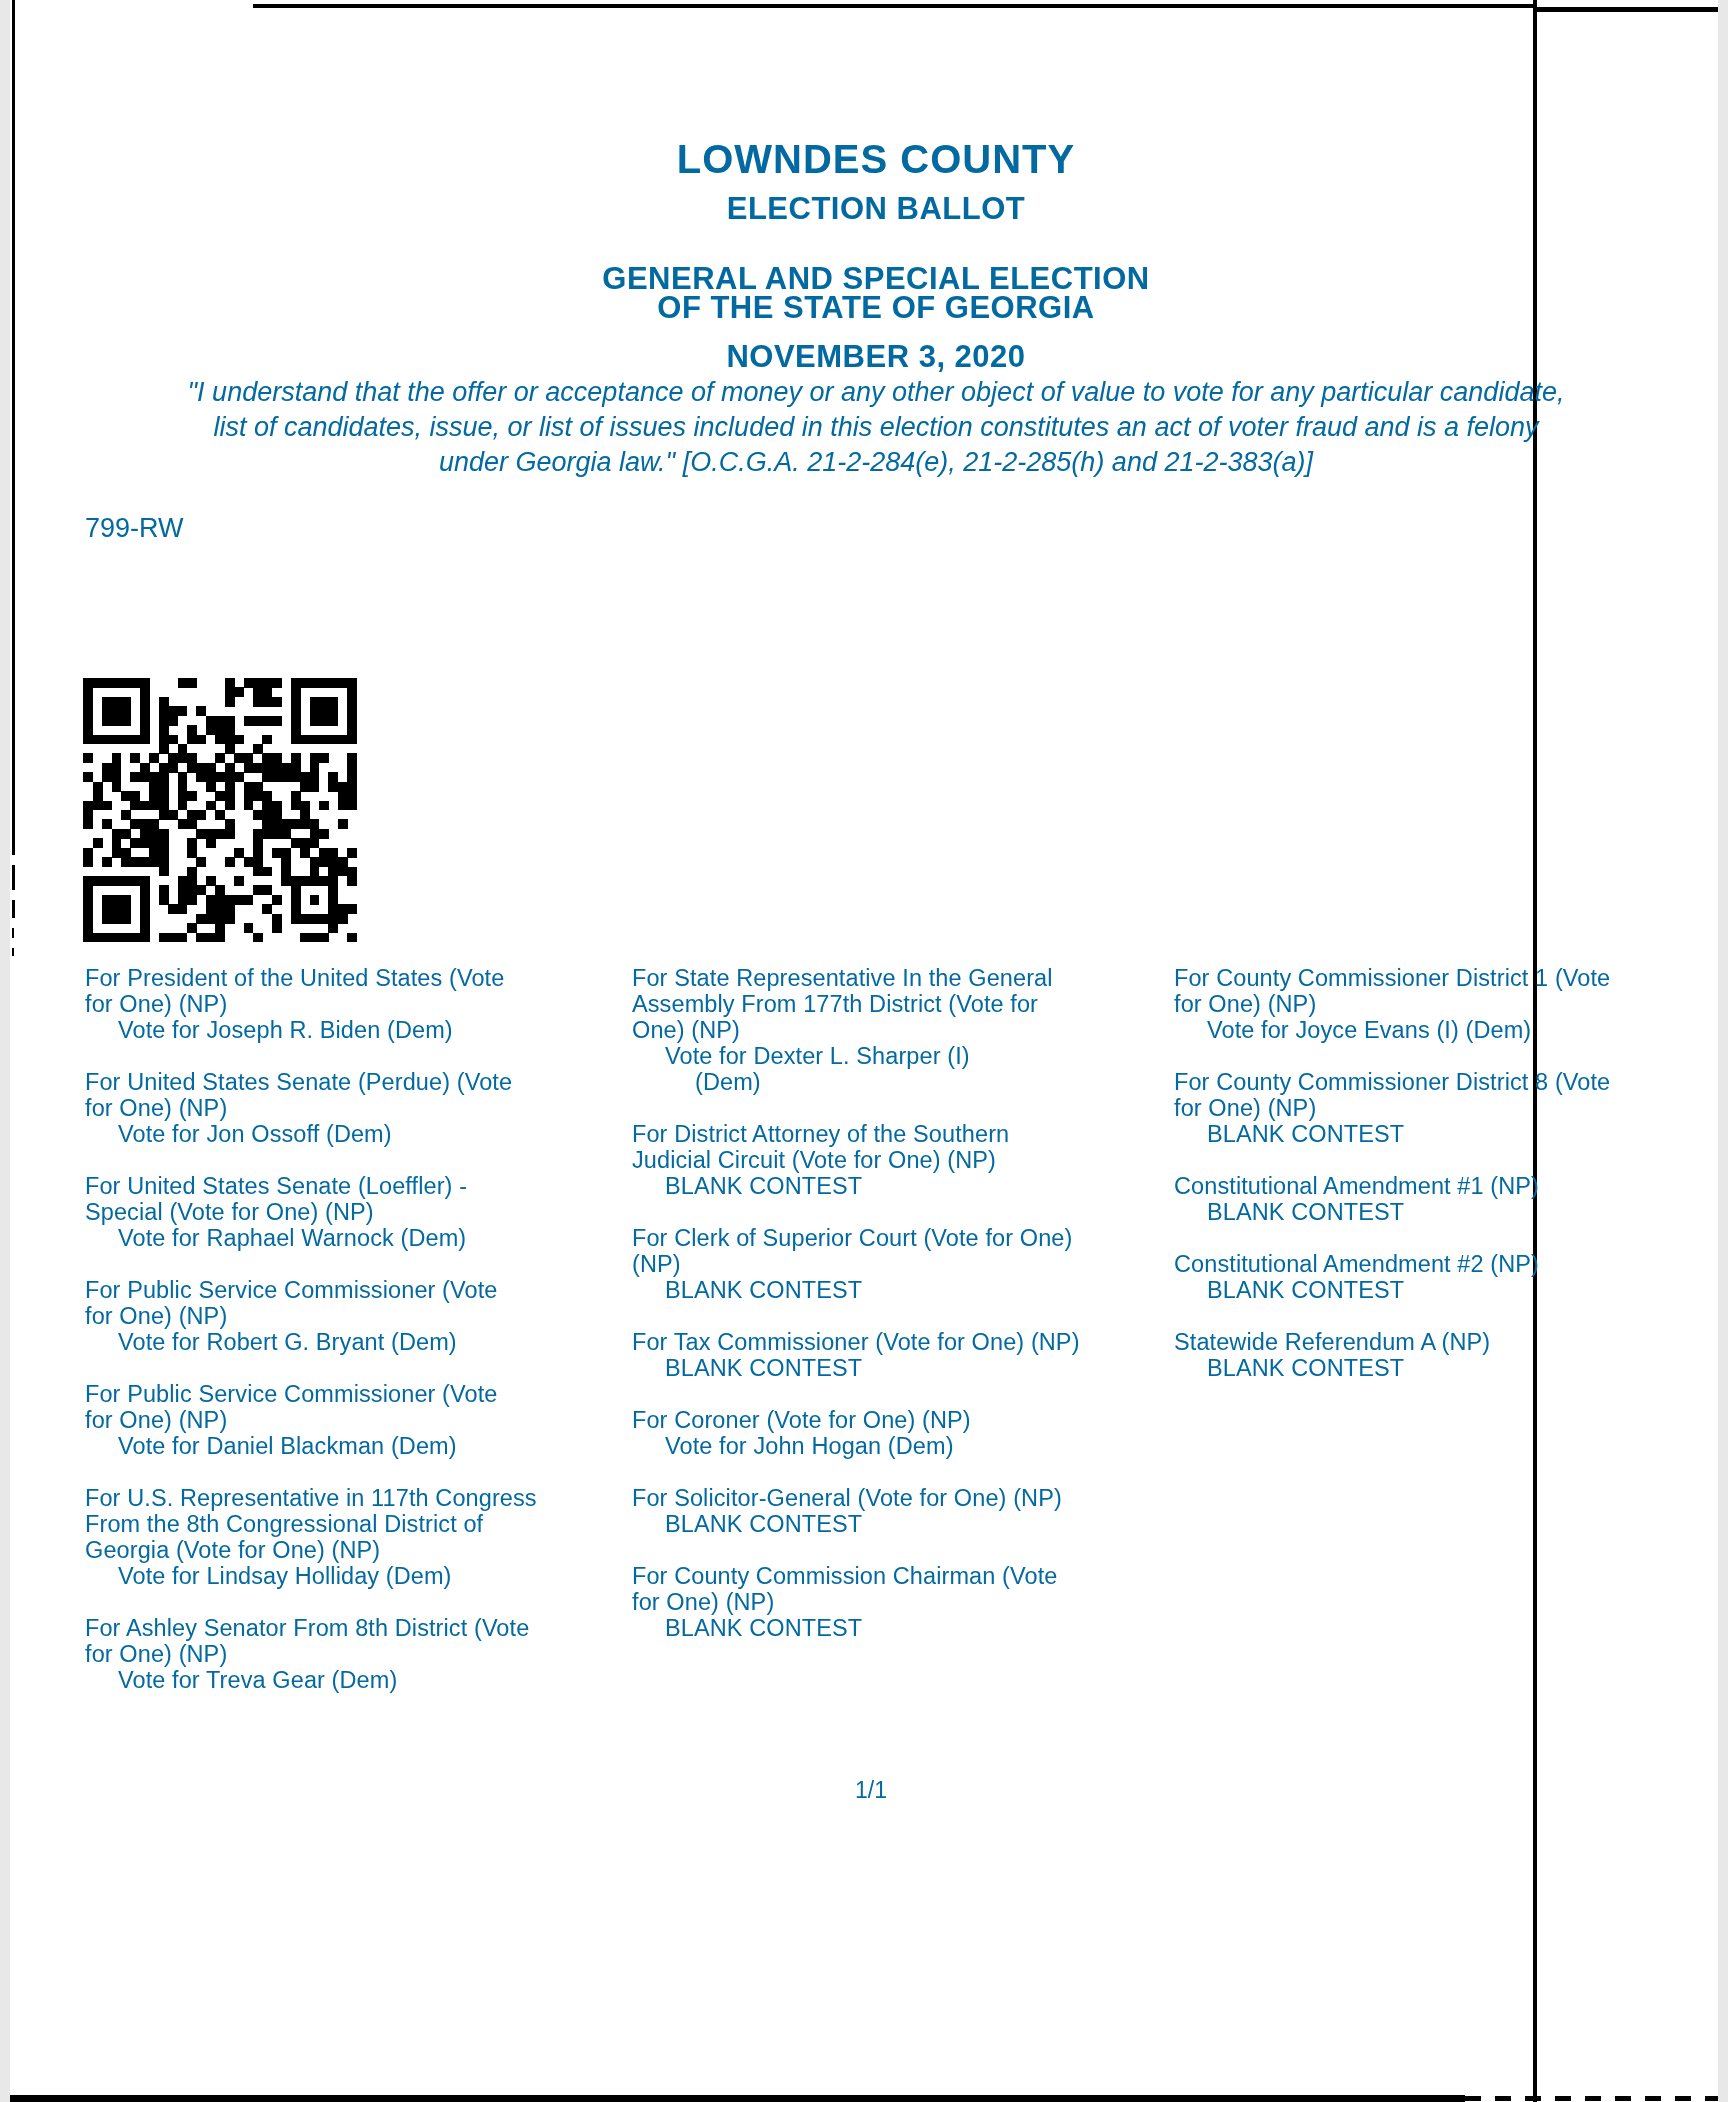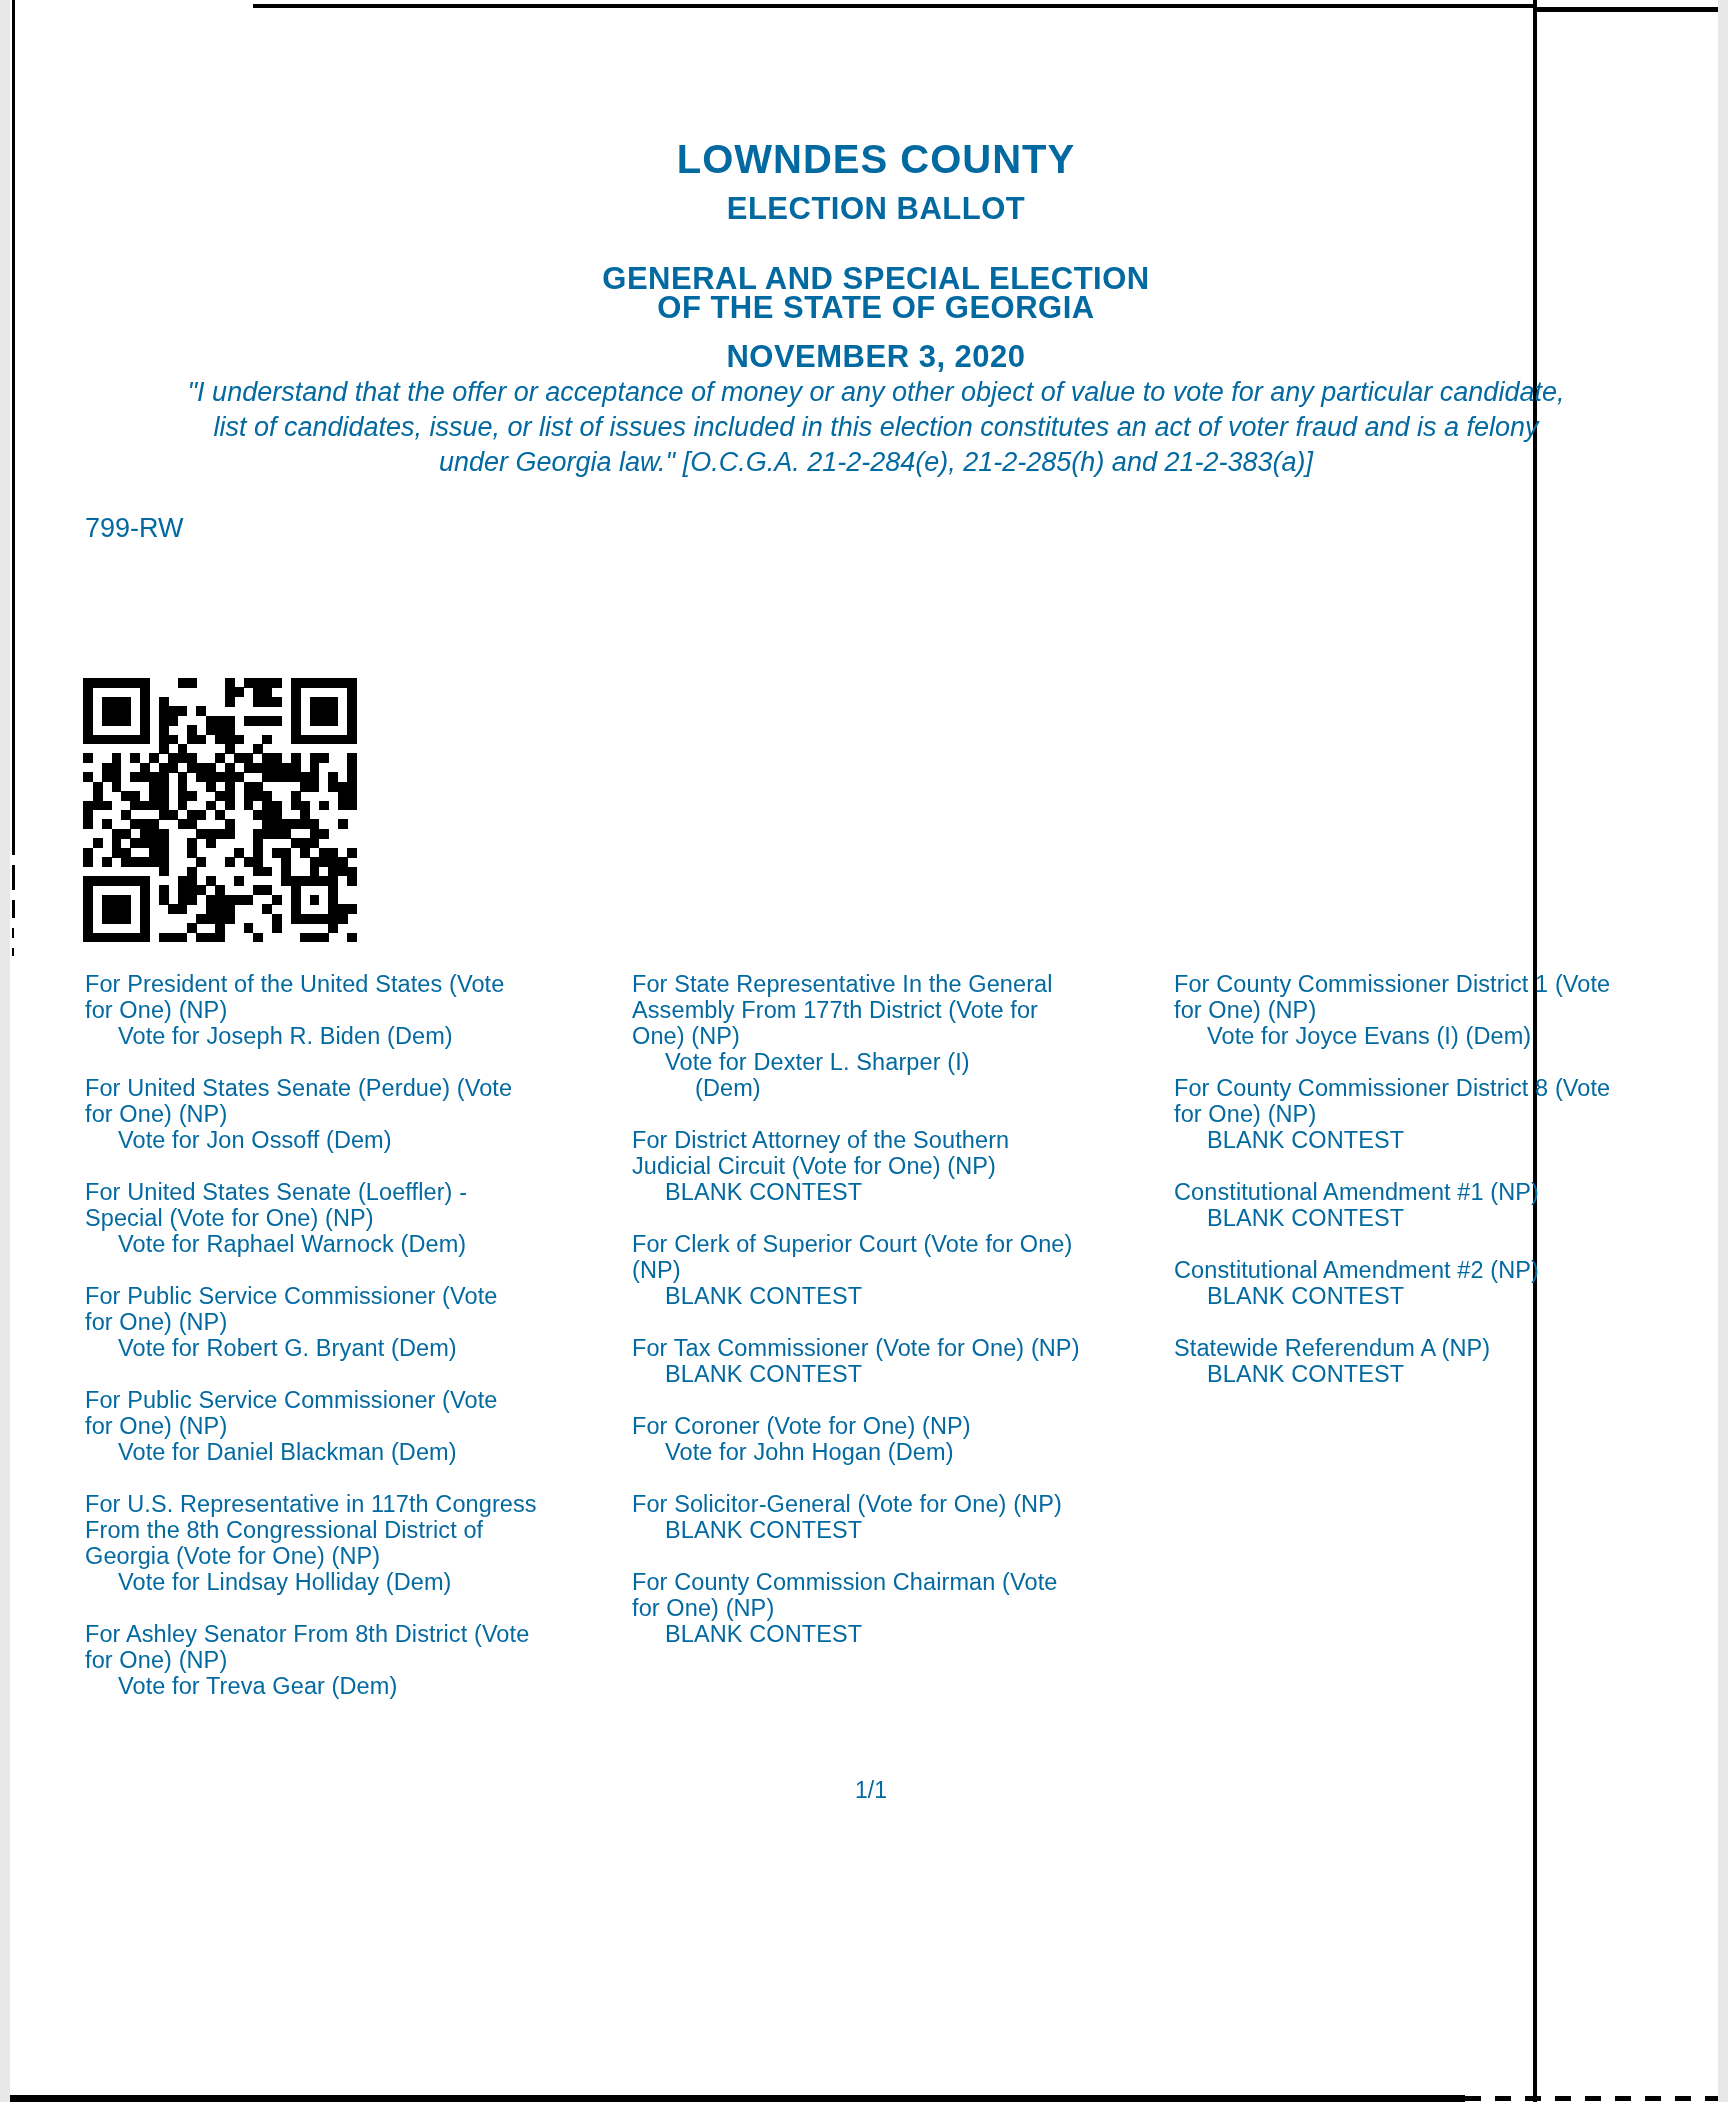--- a/index.html
+++ b/index.html
@@ -19,21 +19,21 @@
   .t-e1{top:263px;font-size:31px;font-weight:bold;letter-spacing:.5px;}
   .t-e2{top:292px;font-size:31px;font-weight:bold;letter-spacing:.5px;}
   .t-e3{top:321px;font-size:31px;font-weight:bold;letter-spacing:.5px;margin-top:20px;}
   .d1{top:379px;font-size:27px;font-style:italic;font-weight:500;}
   .d2{top:414px;font-size:27px;font-style:italic;font-weight:500;}
   .d3{top:449px;font-size:27px;font-style:italic;font-weight:500;}
   .ballot-code{position:absolute;left:75px;top:515px;font-size:27px;line-height:1;}
   
   .qr{position:absolute;left:73px;top:678px;width:274px;height:264px;}
   
-  .col{position:absolute;top:965px;font-size:23.5px;line-height:26px;letter-spacing:.1px;margin-top:6px;}
+  .col{position:absolute;top:965px;font-size:23.5px;line-height:26px;letter-spacing:.1px;}
   .col1{left:75px;width:556px;}
   .col2{left:622px;width:530px;}
   .col3{left:1164px;width:560px;}
   .block{margin:0 0 26px 0;}
   .bline{white-space:nowrap;height:26px;}
   .ind1{padding-left:33px;}
   .ind2{padding-left:63px;}
   
   .pagenum{position:absolute;left:845px;top:1779px;width:80px;text-align:left;font-size:23px;line-height:1;}
 </style>

